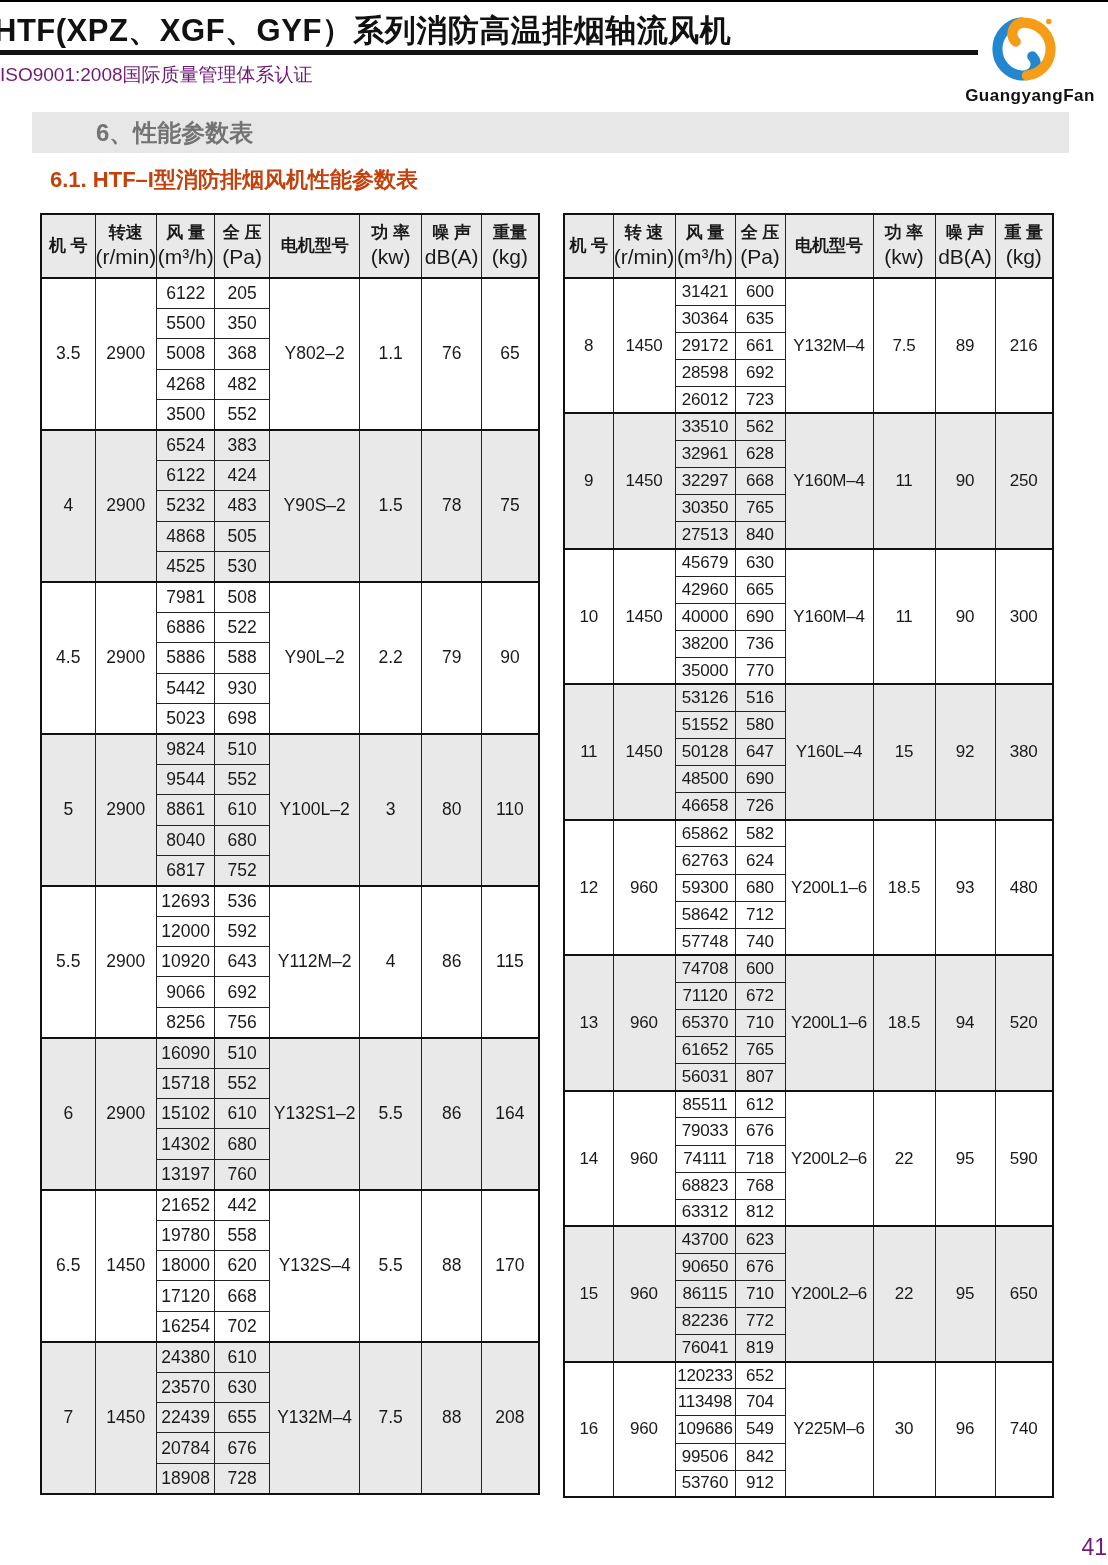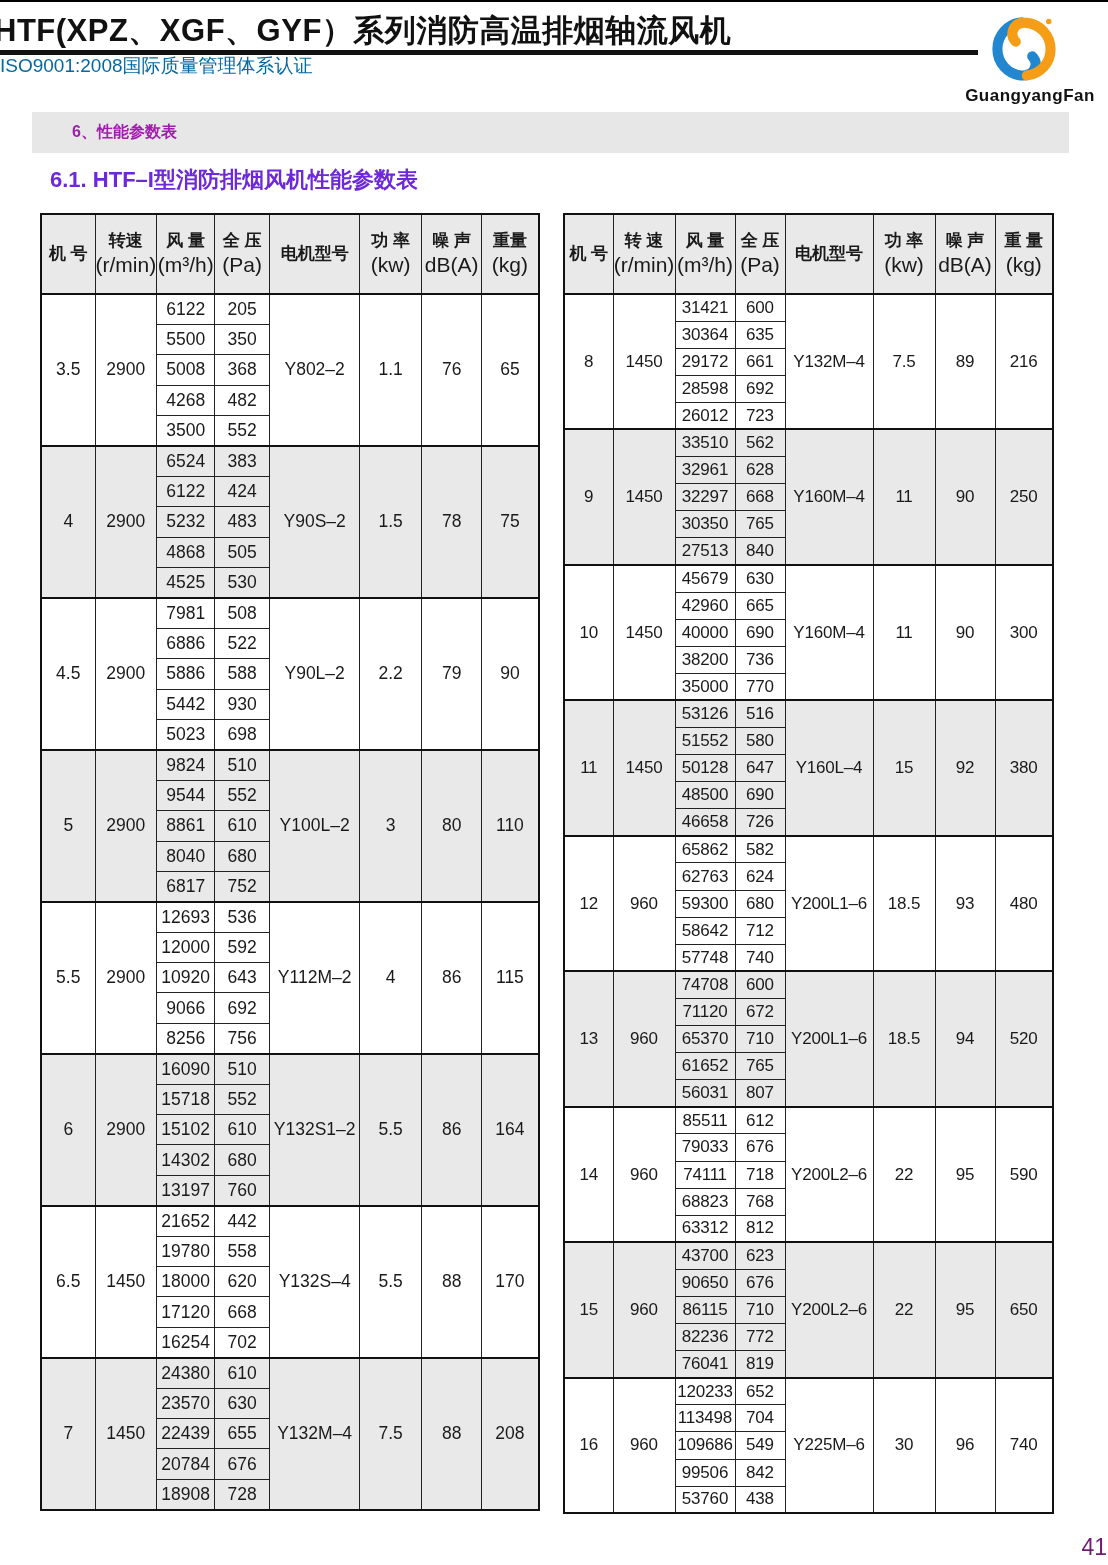--- a/index.html
+++ b/index.html
@@ -6,45 +6,45 @@
   body{
     width:1108px;height:1565px;position:relative;background:#ffffff;
     font-family:"Liberation Sans","DejaVu Sans",sans-serif;color:#1a1a1a;overflow:hidden;
   }
   .top-edge{position:absolute;top:0;left:0;width:1108px;height:2px;background:#000;}
   .doc-title{
     position:absolute;top:10px;left:-6px;font-size:31px;font-weight:bold;
     white-space:nowrap;letter-spacing:0.5px;color:#111;
   }
   .title-rule{position:absolute;top:50px;left:0;width:978px;height:5px;background:#111;}
-  .cert-line{position:absolute;top:53px;left:0;font-size:19px;color:#0369a1;}
+  .cert-line{position:absolute;top:62px;left:0;font-size:19px;color:#701a75;}
 
   .logo-box{position:absolute;left:991px;top:15px;width:66px;height:68px;}
   .logo-text{
     position:absolute;left:950px;top:86px;width:160px;text-align:center;
     font-size:17px;font-weight:bold;letter-spacing:0.5px;color:#111;
   }
 
   .section-bar{
     position:absolute;left:32px;top:112px;width:1037px;height:41px;
     background:#e7e7e7;display:flex;align-items:center;
   }
-  .section-bar .txt{font-size:16px;font-weight:bold;margin-left:40px;color:#a21caf;}
-  .sub-title{position:absolute;left:50px;top:165px;font-size:22px;font-weight:bold;color:#6d28d9;}
+  .section-bar .txt{font-size:24px;font-weight:bold;margin-left:64px;color:#737373;}
+  .sub-title{position:absolute;left:50px;top:165px;font-size:22px;font-weight:bold;color:#c2410c;}
 
   .tbl-slot{position:absolute;top:213px;}
   .tbl-slot.left{left:40px;}
   .tbl-slot.right{left:563px;}
 
   table.spec-table{border-collapse:collapse;table-layout:fixed;border:2.5px solid #111;background:#fff;}
   .spec-table th,.spec-table td{
     border:1.5px solid #222;padding:0;text-align:center;vertical-align:middle;
     overflow:hidden;white-space:nowrap;
   }
-  .spec-table thead tr{height:80px;}
+  .spec-table thead tr{height:64px;}
   .spec-table thead th{background:#e9e9e9;font-weight:bold;}
   .spec-table .hl1{font-size:17px;line-height:1.3;}
   .spec-table .hl2{font-size:21px;font-weight:normal;line-height:1.2;}
   .tbl-slot.left tbody tr{height:30.4px;}
   .tbl-slot.right tbody tr{height:27.1px;}
   .tbl-slot.left tbody td{font-size:17.5px;}
   .tbl-slot.right tbody td{font-size:17px;letter-spacing:-0.2px;}
   tbody tr.shaded td{background:#e9e9e9;}
   tbody tr.gstart td{border-top:2.5px solid #111;}
 
@@ -604,19 +604,19 @@
         <tr class="">
           <td>109686</td>
           <td>549</td>
         </tr>
         <tr class="">
           <td>99506</td>
           <td>842</td>
         </tr>
         <tr class="">
           <td>53760</td>
-          <td>438</td>
+          <td>912</td>
         </tr>
       </tbody>
     </table>
   </div>
 
 <div class="page-num">41</div>
 
 </body></html>

